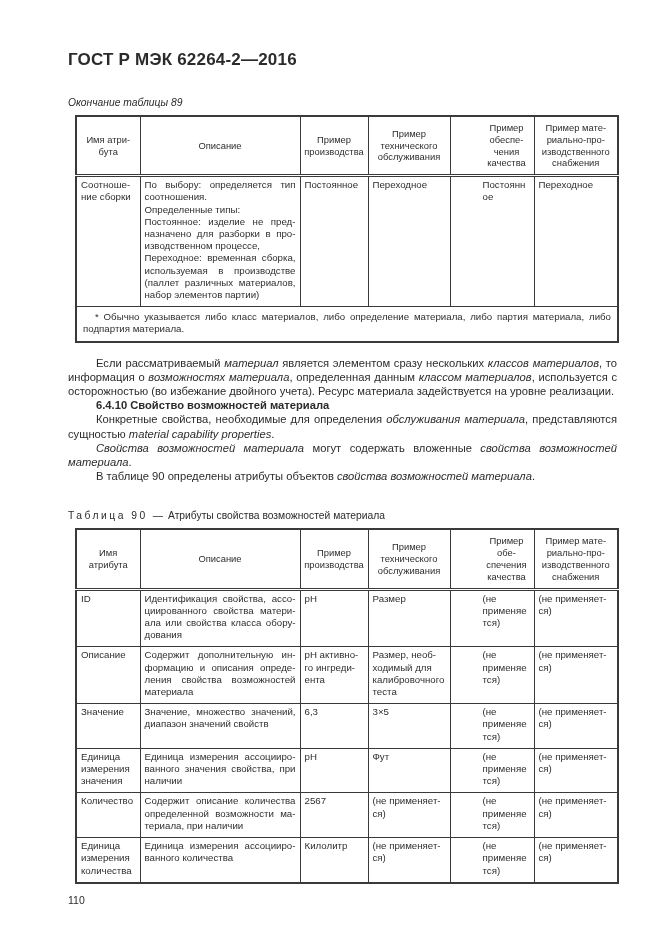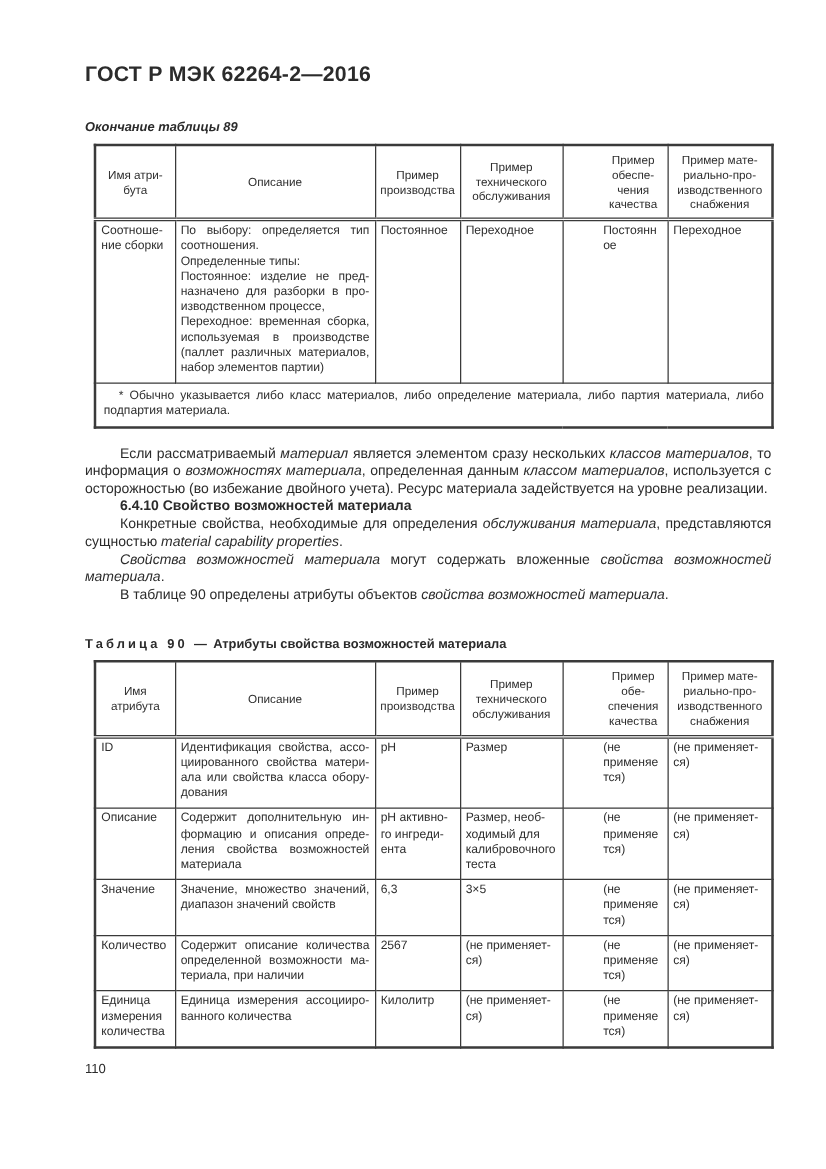--- a/index.html
+++ b/index.html
@@ -12,21 +12,20 @@
     overflow:hidden;
     box-sizing:border-box;
   }
   .doc-header{
     margin:50px 44px 0 68px;
     font-size:17px;font-weight:bold;letter-spacing:.2px;
   }
   .t-caption{
     margin:27px 44px 7px 68px;
     font-size:10.3px;
-    font-weight:bold;
   }
   .t-caption.italic{font-style:italic;}
   .t-caption .spaced{letter-spacing:2.5px;}
   .t-caption .sep{margin:0 5px;}
 
   table.gtable{
     margin-left:75px;
     width:542px;
     border-collapse:collapse;
     table-layout:fixed;
@@ -167,20 +166,28 @@
         </tr>
         <tr>
           <td class="c0">Значение</td>
           <td class="c1">Значение, множество значений, диапазон значений свойств</td>
           <td class="c2">6,3</td>
           <td class="c3">3×5</td>
           <td class="c4">(не применяет­ся)</td>
           <td class="c5">(не применяет­ся)</td>
         </tr>
         <tr>
+          <td class="c0">Единица измере­ния зна­чения</td>
+          <td class="c1">Единица измерения ассоцииро­ванного значения свойства, при наличии</td>
+          <td class="c2">pH</td>
+          <td class="c3">Фут</td>
+          <td class="c4">(не применяет­ся)</td>
+          <td class="c5">(не применяет­ся)</td>
+        </tr>
+        <tr>
           <td class="c0">Количе­ство</td>
           <td class="c1">Содержит описание количества определенной возможности ма­териала, при наличии</td>
           <td class="c2">2567</td>
           <td class="c3">(не применяет­ся)</td>
           <td class="c4">(не применяет­ся)</td>
           <td class="c5">(не применяет­ся)</td>
         </tr>
         <tr>
           <td class="c0">Единица измере­ния коли­чества</td>
           <td class="c1">Единица измерения ассоцииро­ванного количества</td>

